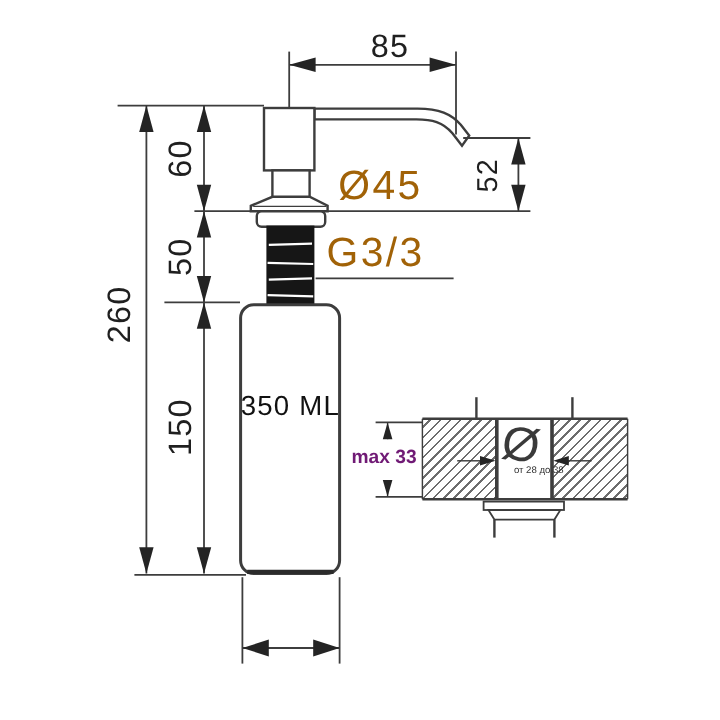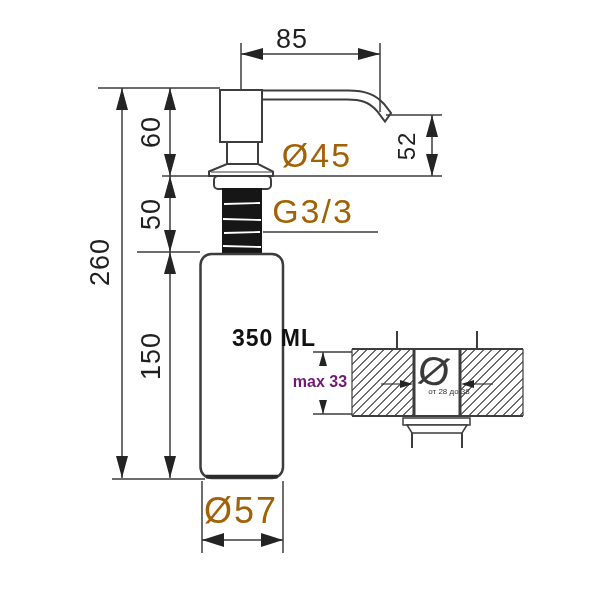--- a/index.html
+++ b/index.html
@@ -13,21 +13,21 @@
     background:repeating-linear-gradient(135deg,#ffffff 0px,#ffffff 4.5px,#6d6d6d 4.5px,#6d6d6d 6px);
   }
   .lbl{
     position:absolute;white-space:nowrap;color:#222;line-height:1;
     transform:translate(-50%,-50%);
   }
   .lbl.rot{transform:translate(-50%,-50%) rotate(-90deg);}
   .dim-num{font-size:27px;font-weight:400;letter-spacing:1px;color:#1f1f1f;}
   .dim-num-sm{font-size:24px;font-weight:400;letter-spacing:1px;color:#1f1f1f;}
   .big-label{font-size:34px;font-weight:400;color:#a16207;letter-spacing:2px;}
-  .volume{font-size:23px;font-weight:700;color:#111;letter-spacing:1px;margin-left:32px;}
+  .volume{font-size:23px;font-weight:400;color:#111;letter-spacing:1px;}
   .max33{font-size:16px;font-weight:700;color:#701a75;}
   .hole-range{font-size:8px;font-weight:400;color:#333;letter-spacing:0px;padding-left:24px;}
   .dia-symbol{font-size:40px;font-weight:400;color:#3a3a3a;
     transform:translate(-50%,-50%) rotate(10deg);}
 </style>
 </head>
 <body>
 
 <div class="canvas">
 
@@ -134,39 +134,38 @@
     </g>
 
     <g fill="#242424" stroke="none">
       <path d="M413,384 L400,380 L400,388 Z"></path>
       <path d="M461,384 L474,380 L474,388 Z"></path>
       <path d="M323,352 L319,366 L327,366 Z"></path>
       <path d="M323,414 L319,400 L327,400 Z"></path>
     </g>
   </svg>
 
-  <div class="lbl dim-num" style="left:292px;top:39px;text-align:right;">85</div>
+  <div class="lbl dim-num" style="left:325px;top:39px;text-align:right;">85</div>
 
   <div class="lbl rot dim-num" style="left:151px;top:132px;">60</div>
 
   <div class="lbl rot dim-num" style="left:151px;top:214px;">50</div>
 
   <div class="lbl rot dim-num" style="left:100px;top:262px;">260</div>
 
   <div class="lbl rot dim-num" style="left:151px;top:356px;">150</div>
 
   <div class="lbl rot dim-num-sm" style="left:407px;top:146px;">52</div>
 
   <div class="lbl big-label" style="left:317px;top:155px;">Ø45</div>
 
   <div class="lbl big-label" style="left:313px;top:211px;">G3/3</div>
 
   <div class="lbl volume" style="left:242px;top:338px;">350 ML</div>
 
-  <div class="lbl big-label" style="left:241px;top:511px;font-size:36px;">Ø57</div>
 
   <div class="lbl max33" style="left:320px;top:382px;">max 33</div>
 
   <div class="lbl dia-symbol" style="left:434px;top:371px;">Ø</div>
 
   <div class="lbl hole-range" style="left:437px;top:392px;">от 28 до 38</div>
 
 </div>
 
 </body></html>

